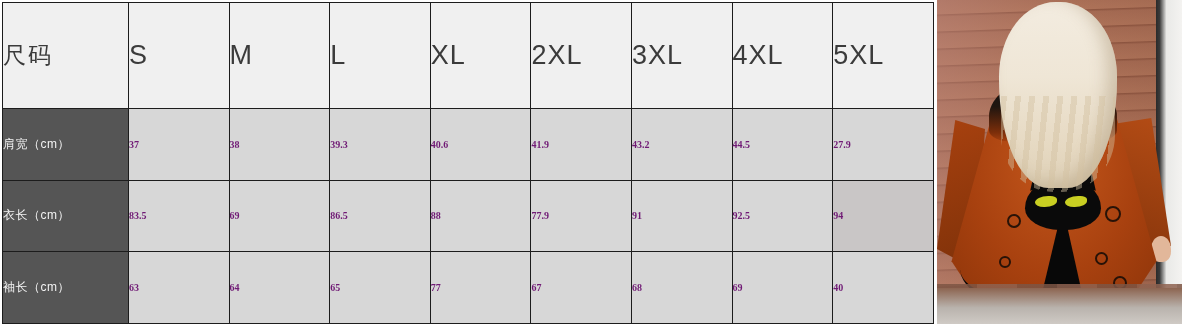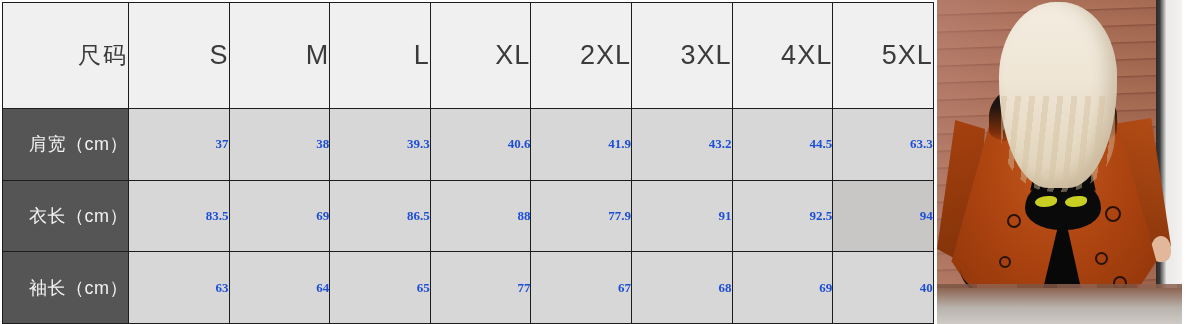--- a/index.html
+++ b/index.html
@@ -20,21 +20,21 @@
   }
   table.size-table{
     border-collapse:collapse;
     table-layout:fixed;
     width:931px;
     height:322px;
     border:1px solid #1c1c1c;
   }
   table.size-table td{
     border:1px solid #1c1c1c;
-    text-align:right;
+    text-align:left;
     vertical-align:middle;
     padding:0;
   }
   
   tr.head-row td{
     background:#f0f0f0;
     color:#3b3b3b;
     font-size:27px;
     font-weight:300;
     letter-spacing:1px;
@@ -42,28 +42,28 @@
   }
   tr.head-row td.head-label{
     font-size:23px;
     letter-spacing:2px;
   }
   
   tr.body-row{height:59px;}
   td.row-label{
     background:#555555;
     color:#f2f2f2;
-    font-size:18px;
+    font-size:12px;
     font-weight:400;
     letter-spacing:.5px;
   }
   td.cell{
     background:#d7d7d7;
-    color:#1d4ed8;
-    font-size:13px;
+    color:#701a75;
+    font-size:10px;
     font-weight:bold;
     font-family:"Liberation Serif","DejaVu Serif",serif;
   }
   td.cell.hl{background:#c9c6c6;}
 
   
   col.c-label{width:126px;}
   col.c-size{width:100.6px;}
 
   
@@ -224,21 +224,21 @@
 
         <tr class="body-row">
           <td class="row-label">肩宽（cm）</td>
           <td class="cell">37</td>
           <td class="cell">38</td>
           <td class="cell">39.3</td>
           <td class="cell">40.6</td>
           <td class="cell">41.9</td>
           <td class="cell">43.2</td>
           <td class="cell">44.5</td>
-          <td class="cell">63.3</td>
+          <td class="cell">27.9</td>
         </tr>
 
 
         <tr class="body-row">
           <td class="row-label">衣长（cm）</td>
           <td class="cell">83.5</td>
           <td class="cell">69</td>
           <td class="cell">86.5</td>
           <td class="cell">88</td>
           <td class="cell">77.9</td>

